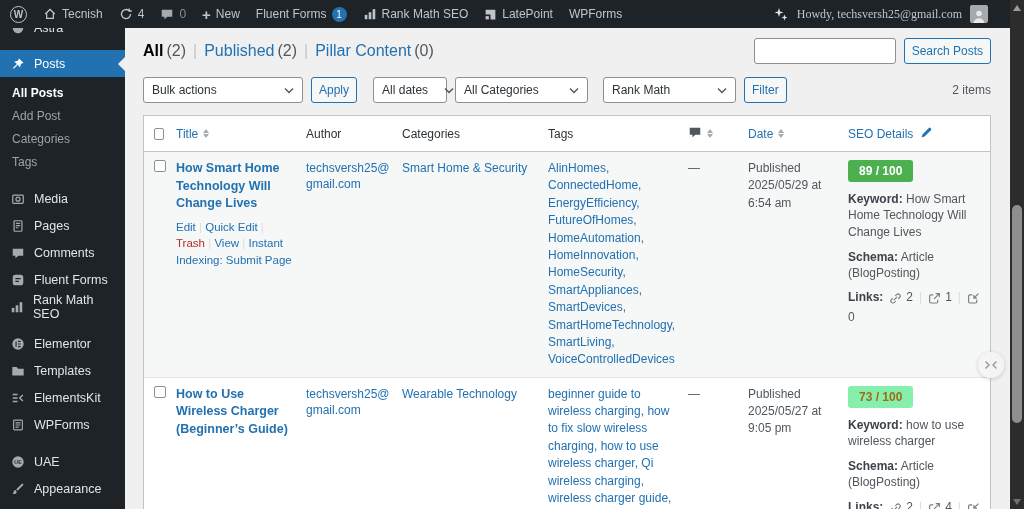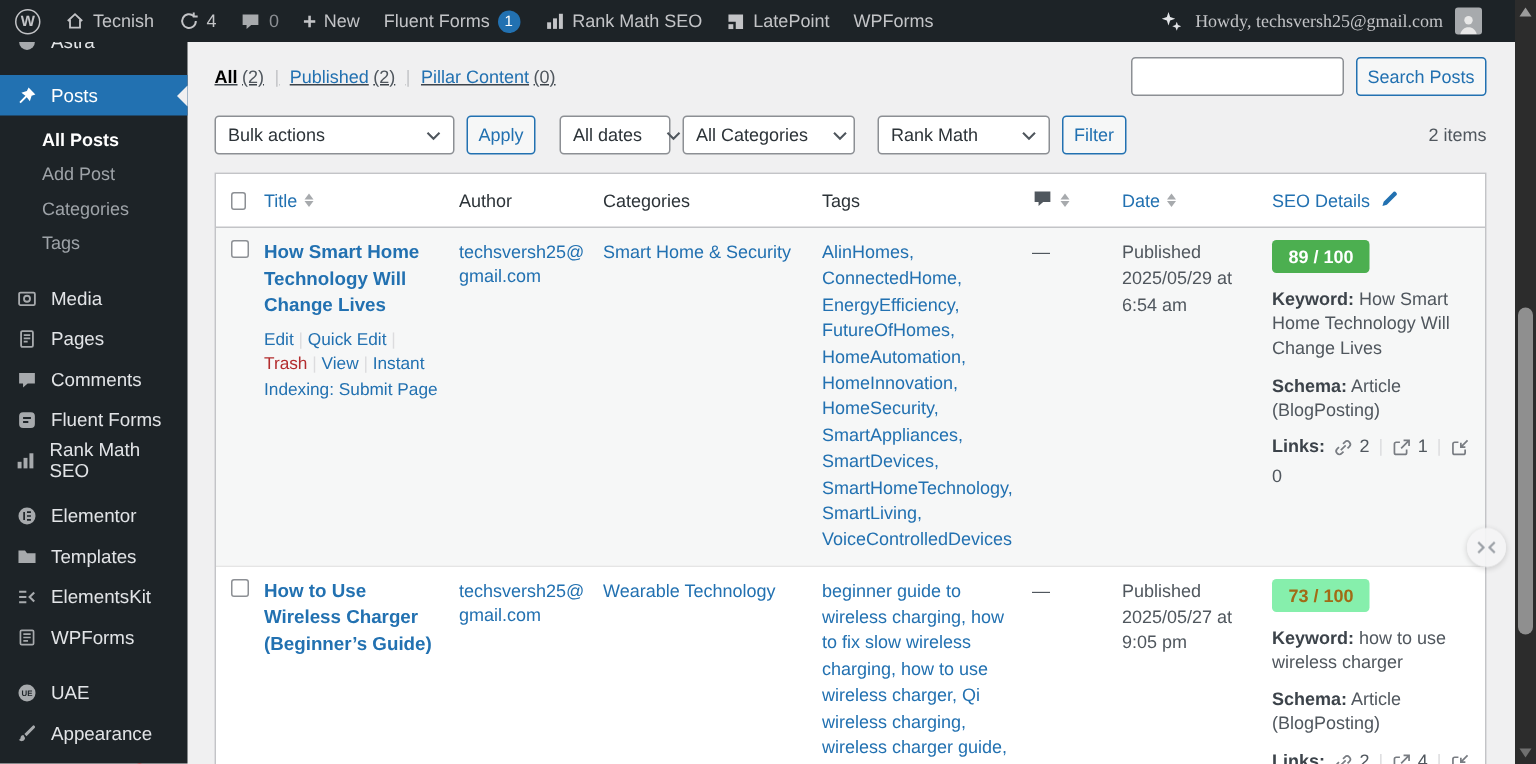--- a/index.html
+++ b/index.html
@@ -24,44 +24,44 @@
   .menu-item { height:27px; display:flex; align-items:center; gap:9px; padding:0 10px;
     color:#e2e4e7; font-size:12.5px; cursor:pointer; position:relative; }
   .menu-item .mi-icon { color:#a7aaad; display:flex; width:15px; justify-content:center; }
   .menu-item.cut { height:14px; overflow:hidden; margin-bottom:8px; align-items:flex-end; }
   .menu-item.cut > * { transform:translateY(-7px); }
   .menu-item.active { background:#2271b1; color:#fff; }
   .menu-item.active .mi-icon { color:#fff; }
   .menu-arrow { position:absolute; right:0; top:50%; transform:translateY(-50%);
     width:0; height:0; border-top:7px solid transparent; border-bottom:7px solid transparent; border-right:7px solid #f0f0f1; }
   .submenu { padding:4px 0 0 0; }
-  .submenu-item { height:23px; display:flex; align-items:center; padding-left:28px; color:#9ea3a8; font-size:12px; cursor:pointer; }
+  .submenu-item { height:23px; display:flex; align-items:center; padding-left:12px; color:#9ea3a8; font-size:12px; cursor:pointer; }
   .submenu-item.current { color:#fff; font-weight:bold; }
   .menu-gap { height:12px; } .menu-sep { height:10px; }
   .red-badge { background:#d63638; border-radius:50%; width:14px; height:14px; margin-left:2px; }
 
   
   .content { position:absolute; top:28px; left:125px; width:885px; height:481px; padding:10px 19px 0 18px; }
   .views-row { display:flex; align-items:center; }
-  .subsubsub { list-style:none; display:flex; align-items:center; font-size:12px;text-decoration:underline; }
+  .subsubsub { list-style:none; display:flex; align-items:center; font-size:16px; }
   .subsubsub li { display:flex; align-items:center; }
   .subsubsub li:not(:last-child)::after { content:"|"; color:#c3c4c7; margin:0 7px; }
   .subsubsub a { color:#2271b1; text-decoration:none; cursor:pointer; }
   .subsubsub .current-view { color:#000; font-weight:bold; }
   .count { color:#50575e; margin-left:3px; }
   .search-box { margin-left:auto; display:flex; align-items:center; gap:8px; }
   .search-input { width:142px; height:26px; background:#fff; border:1px solid #8c8f94; border-radius:3px; padding:0 6px; font-size:12px; }
   .btn { height:26px; background:#f6f7f7; border:1px solid #2271b1; color:#2271b1;
     border-radius:3px; padding:0 7px; font-size:12px; cursor:pointer; font-family:inherit; }
 
   .filter-row { display:flex; align-items:center; gap:8px; margin-top:13px; }
   .select-box { display:inline-flex; align-items:center; justify-content:space-between; gap:16px;
     background:#fff; border:1px solid #8c8f94; border-radius:3px; height:26px; padding:0 8px;
     color:#2c3338; cursor:pointer; white-space:nowrap; }
-  .select-box.w-lg { width:160px; } .select-box.w-md { width:115px; } .select-box.w-sm { width:74px; }
+  .select-box.w-lg { width:160px; } .select-box.w-md { width:133px; } .select-box.w-sm { width:74px; }
   .chev svg { display:block; }
   .items-count { margin-left:auto; color:#50575e; }
 
   
   .posts-table { margin-top:12px; background:#fff; border:1px solid #c3c4c7; box-shadow:0 1px 1px rgba(0,0,0,.04); }
   .tr { display:grid; grid-template-columns:28px 130px 96px 146px 140px 60px 100px 1fr; }
   .th-row { height:36px; align-items:center; border-bottom:1px solid #c3c4c7;text-align:center; }
   .cell { padding:8px 8px 8px 4px; font-size:12px; line-height:1.35; }
   .hcell { padding:0 8px 0 4px; display:flex; align-items:center; gap:3px; font-size:12px; color:#2c3338; }
   .hcell.sortable { color:#2271b1; cursor:pointer; }

